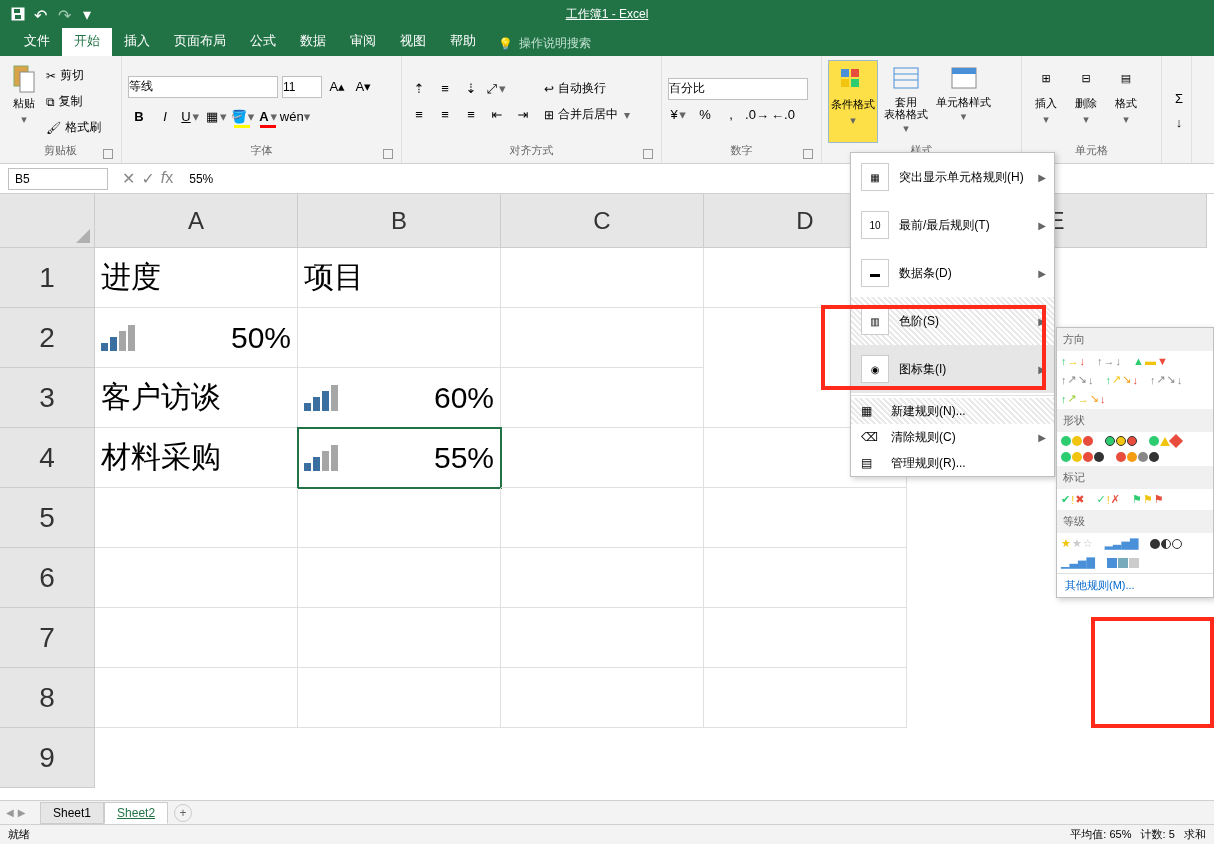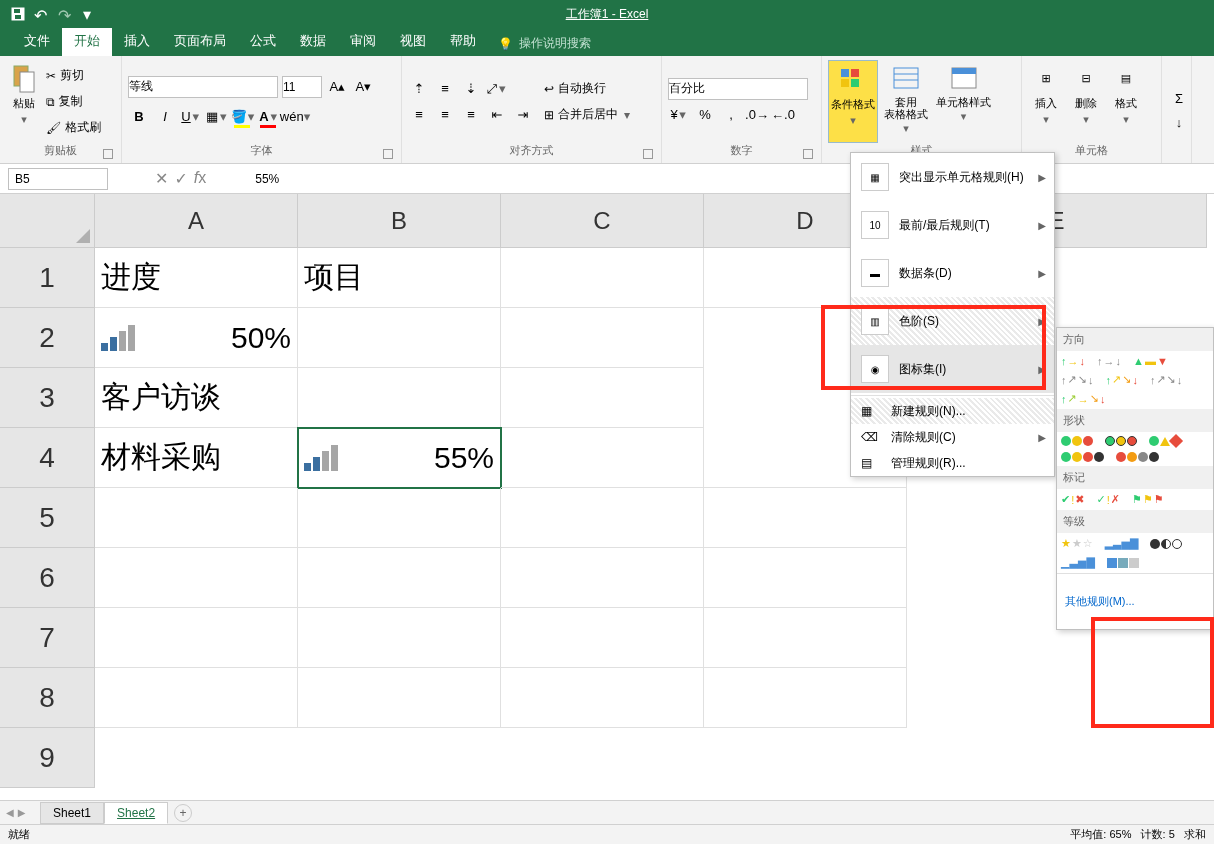--- a/index.html
+++ b/index.html
@@ -25,21 +25,21 @@
 .launcher { position: absolute; right: 2px; bottom: 2px; width: 10px; height: 10px; border: 1px solid #999; }
 .big-btn { display: flex; flex-direction: column; align-items: center; gap: 2px; font-size: 11px; padding: 2px; }
 .big-icon { width: 32px; height: 32px; display: flex; align-items: center; justify-content: center; }
 .small-row { display: flex; align-items: center; gap: 4px; font-size: 12px; height: 24px; }
 .stack { display: flex; flex-direction: column; gap: 2px; justify-content: center; }
 .dd { width: 10px; text-align: center; color: #666; }
 .ribbon select, .ribbon-input { font-size: 12px; height: 22px; border: 1px solid #c0c0c0; background: #fff; }
 .btn-sm { width: 22px; height: 22px; display: inline-flex; align-items: center; justify-content: center; font-size: 13px; }
 
 
-.fbar { height: 30px; border-bottom: 1px solid #d0d0d0; display: flex; align-items: center; background: #fff; gap: 33px; }
+.fbar { height: 30px; border-bottom: 1px solid #d0d0d0; display: flex; align-items: center; background: #fff; }
 .name-box { width: 100px; height: 22px; border: 1px solid #c0c0c0; margin: 0 8px 0 8px; font-size: 12px; padding: 2px 6px; }
 .fb-btns { display: flex; gap: 6px; padding: 0 6px; color: #888; }
 .fb-input { flex: 1; font-size: 12px; padding-left: 10px; }
 
 
 .grid { position: relative; width: 100%; height: 596px; overflow: hidden; }
 .sel-all { position: absolute; left: 0; top: 0; width: 95px; height: 54px; background: #e6e6e6; border-right: 1px solid #ccc; border-bottom: 1px solid #ccc; }
 .sel-all::after { content:""; position:absolute; right:4px; bottom:4px; width:0; height:0; border-left:14px solid transparent; border-bottom:14px solid #b0b0b0; }
 .col-headers { position: absolute; left: 95px; top: 0; height: 54px; display: flex; }
 .col-h { width: 203px; background: #e6e6e6; border-right: 1px solid #ccc; border-bottom: 1px solid #ccc; display: flex; align-items: center; justify-content: center; font-size: 24px; color: #333; }
@@ -71,21 +71,21 @@
 .cf-item:hover, .cf-item.hov { background: #e6e6e6; }
 .cf-arrow { position: absolute; right: 8px; color: #666; font-size: 10px; }
 .cf-icon { width: 28px; height: 28px; border: 1px solid #ccc; background: #fff; display: flex; align-items: center; justify-content: center; font-size: 10px; }
 .cf-sep { height: 1px; background: #e0e0e0; margin: 2px 0; }
 
 
 .icon-sets { position: absolute; left: 1056px; top: 327px; width: 158px; background: #fff; border: 1px solid #c0c0c0; box-shadow: 2px 2px 6px rgba(0,0,0,.2); z-index: 11; font-size: 11px; }
 .is-cat { padding: 4px 6px; color: #666; background: #f0f0f0; }
 .is-grid { display: flex; flex-wrap: wrap; padding: 4px; gap: 6px 12px; }
 .is-set { display: flex; gap: 1px; align-items: center; }
-.is-more { padding: 20px 8px; color: #0066cc; border-top: 1px solid #e0e0e0; }
+.is-more { padding: 4px 8px; color: #0066cc; border-top: 1px solid #e0e0e0; }
 .shp { width: 10px; height: 10px; display: inline-block; }
 .circ { border-radius: 50%; }
 .tri { width: 0; height: 0; border-left: 5px solid transparent; border-right: 5px solid transparent; border-bottom: 9px solid; background: none !important; }
 
 
 .hl1 { position: absolute; border: 4px solid #ff2a1a; z-index: 20; pointer-events: none; }
 .cut { background: repeating-linear-gradient(45deg,#aaa,#aaa 2px,transparent 2px,transparent 4px); opacity:.25; position:absolute; inset:0; z-index:-1; }
 </style>
 </head>
 <body>
@@ -346,20 +346,29 @@
             <span class="bar" style="height:20px"></span>
             <span class="bar" style="height:26px"></span>
           </span>
           <span>50%</span>
         </div>
       <div class="cell"></div>
       <div class="cell"></div>
     </div>
     <div class="cell-row">
       <div class="cell">客户访谈</div>
+      <div class="cell num">
+          <span class="cell-icon" style="position:absolute;left:6px">
+            <span class="bar on" style="height:8px"></span>
+            <span class="bar on" style="height:14px"></span>
+            <span class="bar on" style="height:20px"></span>
+            <span class="bar" style="height:26px"></span>
+          </span>
+          <span>60%</span>
+        </div>
       <div class="cell"></div>
       <div class="cell"></div>
     </div>
     <div class="cell-row">
       <div class="cell">材料采购</div>
       <div class="cell num sel">
           <span class="cell-icon" style="position:absolute;left:6px">
             <span class="bar on" style="height:8px"></span>
             <span class="bar on" style="height:14px"></span>
             <span class="bar" style="height:20px"></span>

